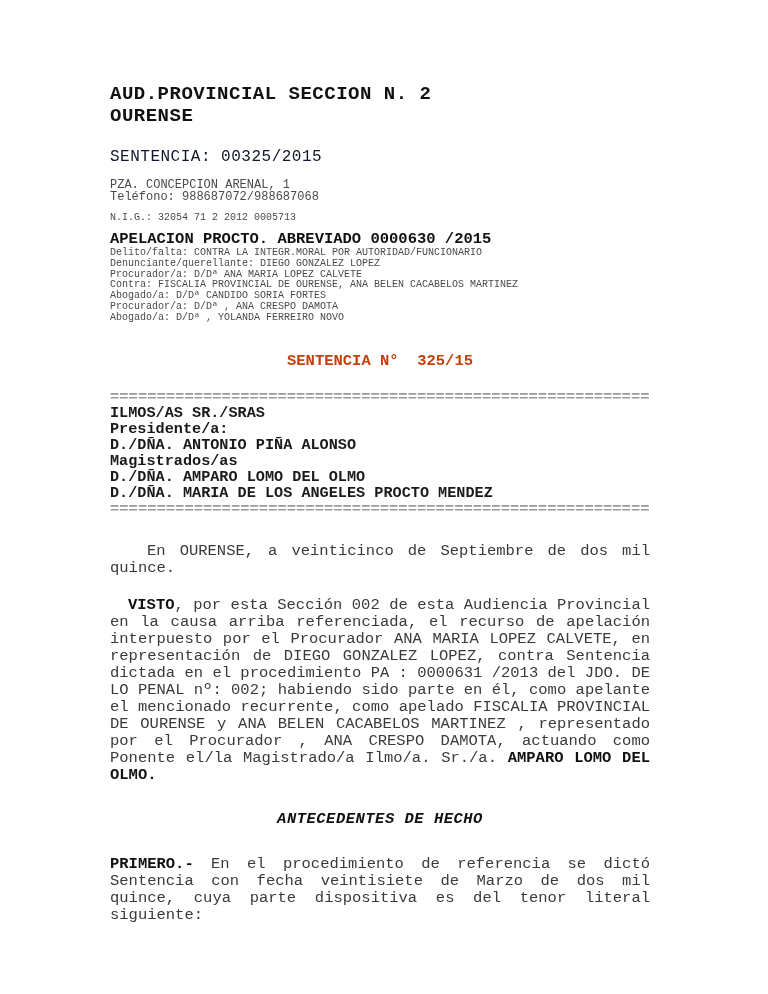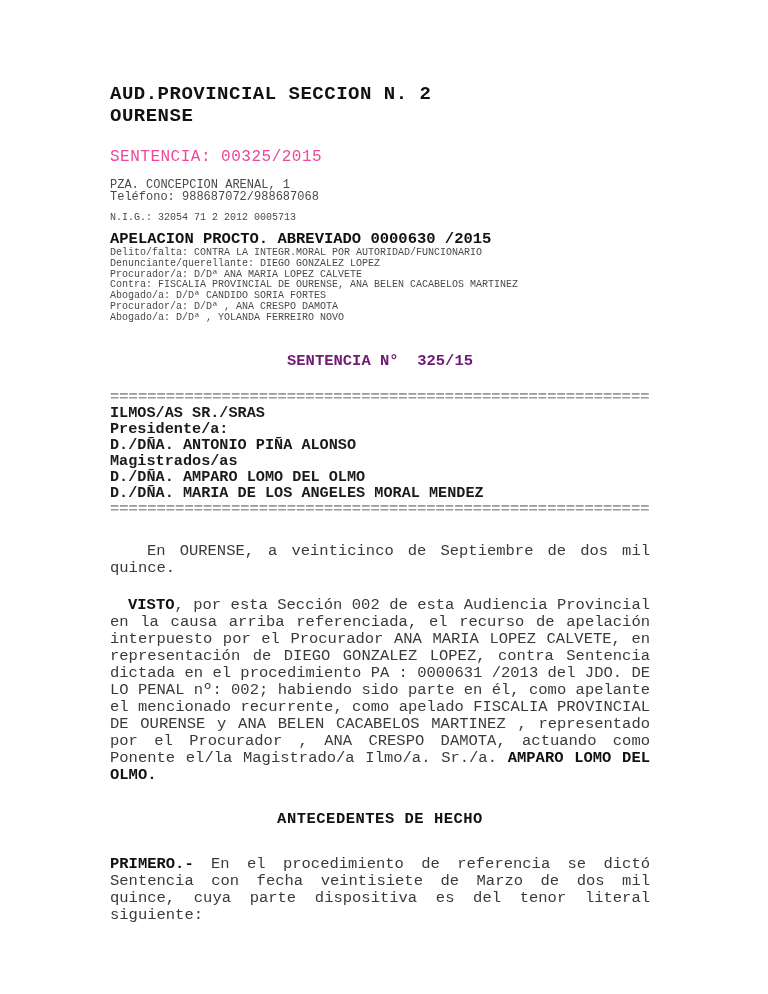--- a/index.html
+++ b/index.html
@@ -23,21 +23,21 @@
     font-size: 19px;
     line-height: 22px;
     font-weight: bold;
     color: #111;
     letter-spacing: 0.5px;
   }
   .sentencia-ref {
     margin-top: 21px;
     font-size: 16px;
     line-height: 18px;
-    color: #ec4899;
+    color: #0f172a;
     letter-spacing: 0.5px;
   }
   .addr-block {
     margin-top: 13px;
     font-size: 12px;
     line-height: 12px;
     color: #4a4a4a;
   }
   .code-line {
     margin-top: 11px;
@@ -61,21 +61,21 @@
   .case-lines {
     font-size: 10px;
     line-height: 10.8px;
     color: #4a4a4a;
   }
   .judgment-number {
     margin-top: 28px;
     text-align: center;
     font-size: 15.5px;
     font-weight: bold;
-    color: #701a75;
+    color: #c2410c;
     white-space: pre;
   }
   .separator {
     margin-top: 19px;
     font-size: 15.5px;
     line-height: 16px;
     color: #9a9a9a;
     white-space: nowrap;
     overflow: hidden;
     font-weight: bold;
@@ -107,20 +107,21 @@
     margin-top: 20px;
     text-indent: 18px;
   }
   .section-heading {
     margin-top: 26px;
     text-align: center;
     font-size: 15.5px;
     font-weight: bold;
     color: #111;
     letter-spacing: 0.5px;
+    font-style: italic;
   }
   .primero {
     margin-top: 28px;
   }
 </style>
 </head>
 <body>
 
 <div class="page">
 
@@ -154,21 +155,21 @@
   <div class="judgment-number">SENTENCIA N°  325/15</div>
 
   <div class="separator">==========================================================</div>
 
   <div class="panel-block">
     <div>ILMOS/AS SR./SRAS</div>
     <div>Presidente/a:</div>
     <div>D./DÑA. ANTONIO PIÑA ALONSO</div>
     <div>Magistrados/as</div>
     <div>D./DÑA. AMPARO LOMO DEL OLMO</div>
-    <div>D./DÑA. MARIA DE LOS ANGELES MORAL MENDEZ</div>
+    <div>D./DÑA. MARIA DE LOS ANGELES PROCTO MENDEZ</div>
   </div>
 
   <div class="separator bottom">==========================================================</div>
 
   <p class="para place-date">En OURENSE, a veinticinco de Septiembre de dos mil quince.</p>
 
   <p class="para visto"><span class="b">VISTO</span><span>, por esta Sección 002 de esta Audiencia Provincial en la causa arriba referenciada, el recurso de apelación interpuesto por el Procurador ANA MARIA LOPEZ CALVETE, en representación de DIEGO GONZALEZ LOPEZ, contra Sentencia dictada en el procedimiento PA : 0000631 /2013 del JDO. DE LO PENAL nº: 002; habiendo sido parte en él, como apelante el mencionado recurrente, como apelado FISCALIA PROVINCIAL DE OURENSE y ANA BELEN CACABELOS MARTINEZ , representado por el Procurador , ANA CRESPO DAMOTA, actuando como Ponente el/la Magistrado/a Ilmo/a. Sr./a. </span><span class="b">AMPARO LOMO DEL OLMO.</span></p>
 
   <div class="section-heading">ANTECEDENTES DE HECHO</div>
 

